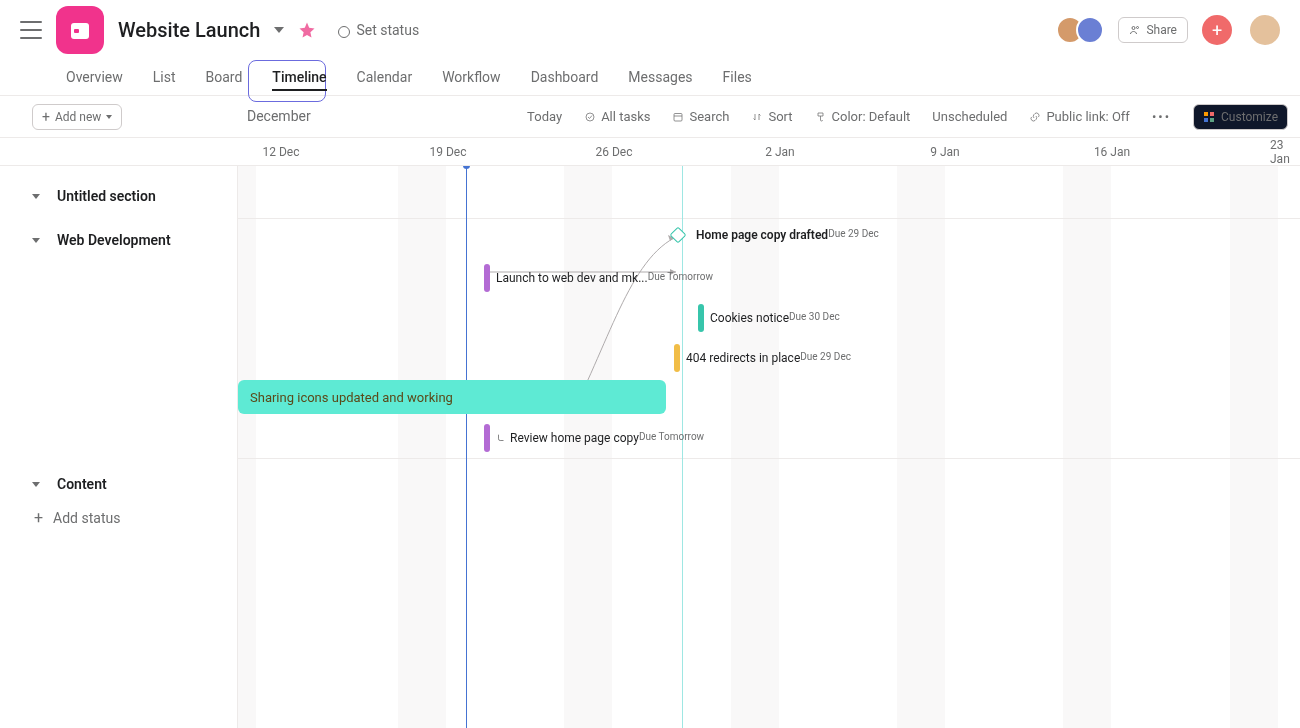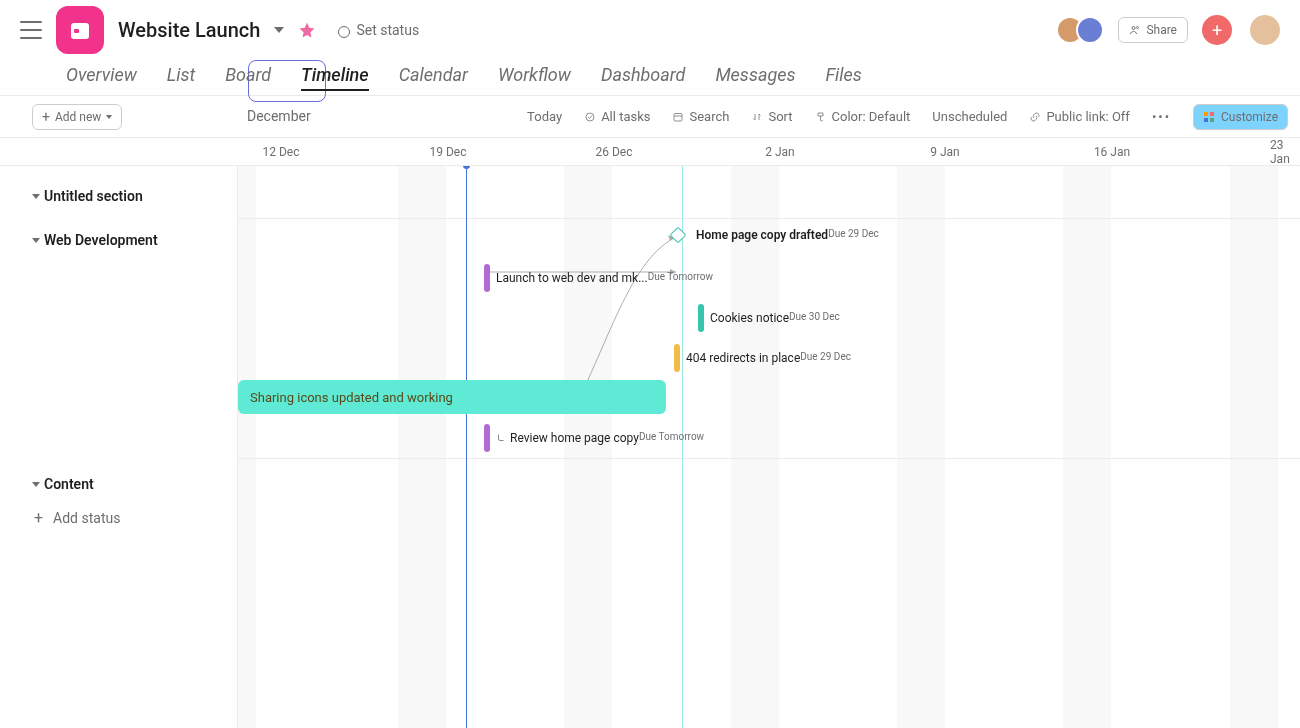--- a/index.html
+++ b/index.html
@@ -20,42 +20,42 @@
   .avatars { display:flex; }
   .avatar { width:28px; height:28px; border-radius:50%; border:2px solid #fff; margin-left:-8px; background:#ccc; display:flex; align-items:center; justify-content:center; font-size:11px; color:#fff; }
   .share-btn { display:flex; align-items:center; gap:5px; border:1px solid #cfcbcb; border-radius:6px; padding:5px 10px; font-size:12px; color:#6d6e6f; cursor:pointer; background:#fff; }
   .search-box { display:flex; align-items:center; gap:8px; border:1px solid #cfcbcb; border-radius:18px; padding:6px 14px; width:140px; }
   .search-box input { border:none; outline:none; font-size:14px; width:80px; color:#6d6e6f; }
   .plus-btn { width:30px; height:30px; border-radius:50%; background:#f06a6a; display:flex; align-items:center; justify-content:center; color:#fff; font-size:18px; cursor:pointer; }
   .me-avatar { width:30px; height:30px; border-radius:50%; background:#e4c19c; border:none; }
 
   
   .tabs { display:flex; gap:22px; padding:0 62px; height:36px; align-items:flex-end; border-bottom:1px solid #edeae9; }
-  .tab { font-size:18px; color:#6d6e6f; padding:0 4px 10px 4px; cursor:pointer; position:relative;font-style:italic; }
+  .tab { font-size:14px; color:#6d6e6f; padding:0 4px 10px 4px; cursor:pointer; position:relative; }
   .tab.active { color:#1e1f21; font-weight:500; }
   .tab.active::after { content:""; position:absolute; left:4px; right:4px; bottom:4px; height:2px; background:#1e1f21; }
   .tab-outline { position:absolute; border:1.5px solid #6b6bde; border-radius:8px; left:248px; top:60px; width:78px; height:42px; pointer-events:none; }
 
   
   .tool-row { display:flex; align-items:center; height:42px; padding:0 12px 0 32px; gap:18px; font-size:13px; color:#6d6e6f; border-bottom:1px solid #edeae9; position:relative; }
   .add-new-btn { display:flex; align-items:center; gap:5px; border:1px solid #cfcbcb; border-radius:6px; padding:5px 9px; font-size:12px; color:#6d6e6f; cursor:pointer; background:#fff; }
   .month-label { position:absolute; left:247px; top:12px; color:#6d6e6f; font-size:14px; }
   .tool-right { margin-left:auto; display:flex; align-items:center; gap:22px; }
   .t-item { display:flex; align-items:center; gap:5px; cursor:pointer; }
-  .customize-btn { display:flex; align-items:center; gap:6px; border:1px solid #cfcbcb; border-radius:6px; padding:5px 9px; font-size:12px; color:#6d6e6f; cursor:pointer; background:#7dd3fc; }
+  .customize-btn { display:flex; align-items:center; gap:6px; border:1px solid #cfcbcb; border-radius:6px; padding:5px 9px; font-size:12px; color:#6d6e6f; cursor:pointer; background:#0f172a; }
   .dots { letter-spacing:2px; }
 
   
   .date-row { position:relative; height:28px; border-bottom:1px solid #edeae9; display:flex; align-items:center; }
   .date-label { position:absolute; font-size:12px; color:#6d6e6f; transform:translateX(-50%); }
 
   
   .body-row { display:flex; position:relative; height:calc(728px - 60px - 36px - 42px - 28px); }
   .left-col { width:238px; flex-shrink:0; border-right:1px solid #edeae9; padding-top:14px; }
-  .section-row { display:flex; align-items:center; gap:4px; padding:8px 14px 8px 32px; font-size:14px; }
+  .section-row { display:flex; align-items:center; gap:17px; padding:8px 14px 8px 32px; font-size:14px; }
   .sect-caret { border-left:4px solid transparent; border-right:4px solid transparent; border-top:5px solid #6d6e6f; }
   .section-row.bold { font-weight:600; }
   .add-section { display:flex; align-items:center; gap:10px; padding:8px 14px 8px 34px; color:#6d6e6f; font-size:14px; cursor:pointer; }
 
   .grid-area { flex:1; position:relative; overflow:hidden; }
   .vlines { position:absolute; inset:0; }
   .vline { position:absolute; top:0; bottom:0; width:24px; background:#f9f8f8; }
   .sect-divider { position:absolute; left:-238px; right:0; height:1px; background:#edeae9; }
 
   .today-line { position:absolute; top:-28px; bottom:0; width:1px; background:#4573d2; z-index:3; }

